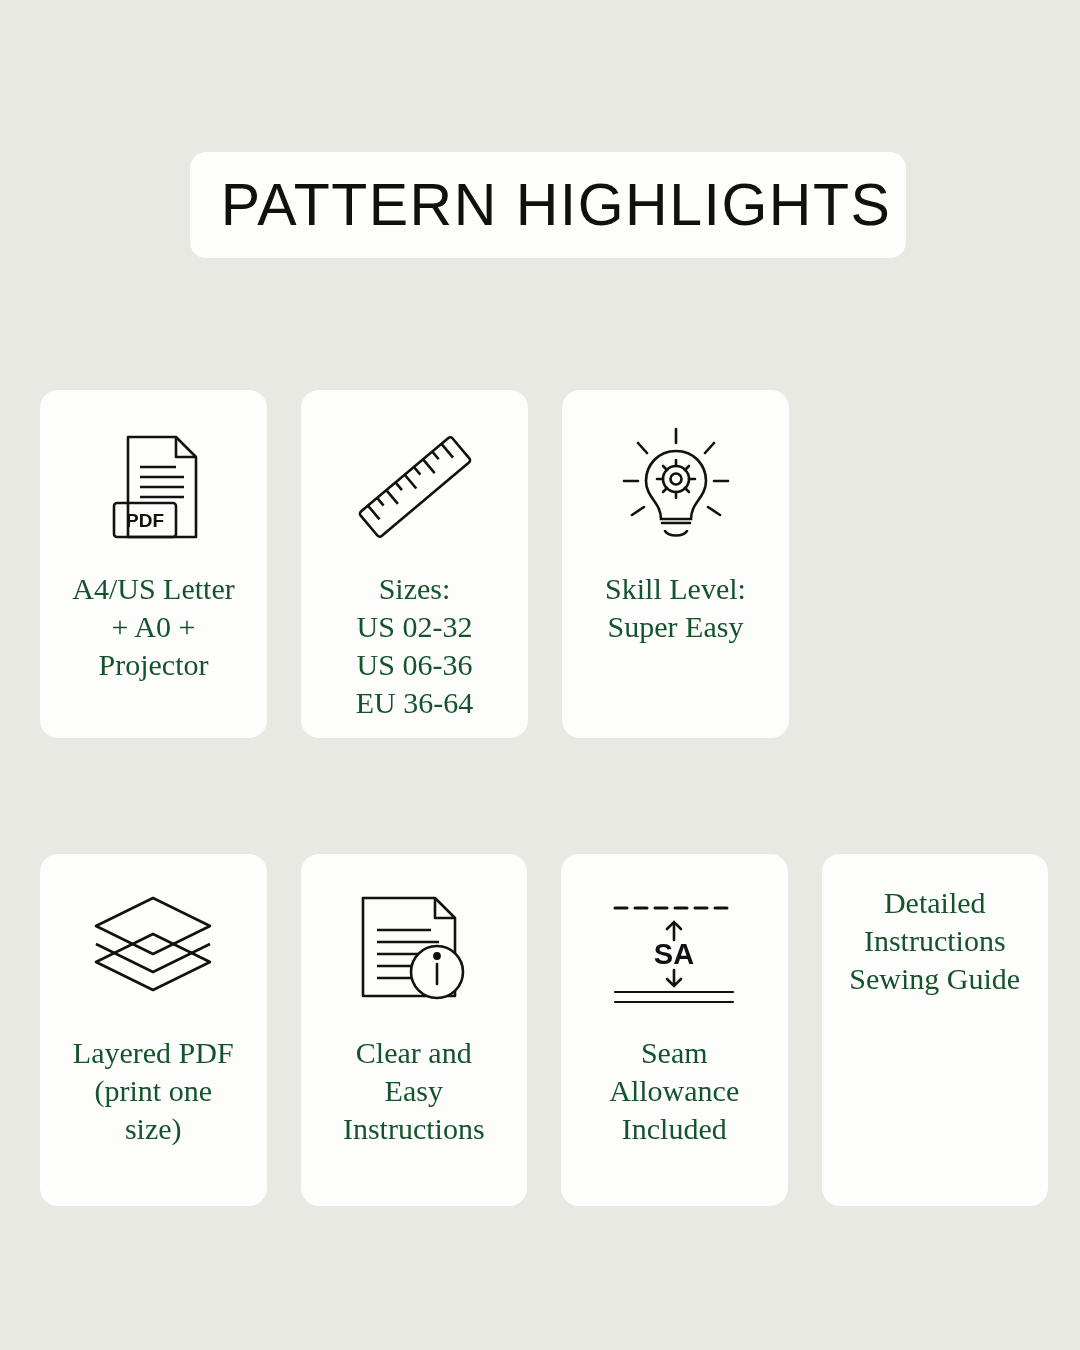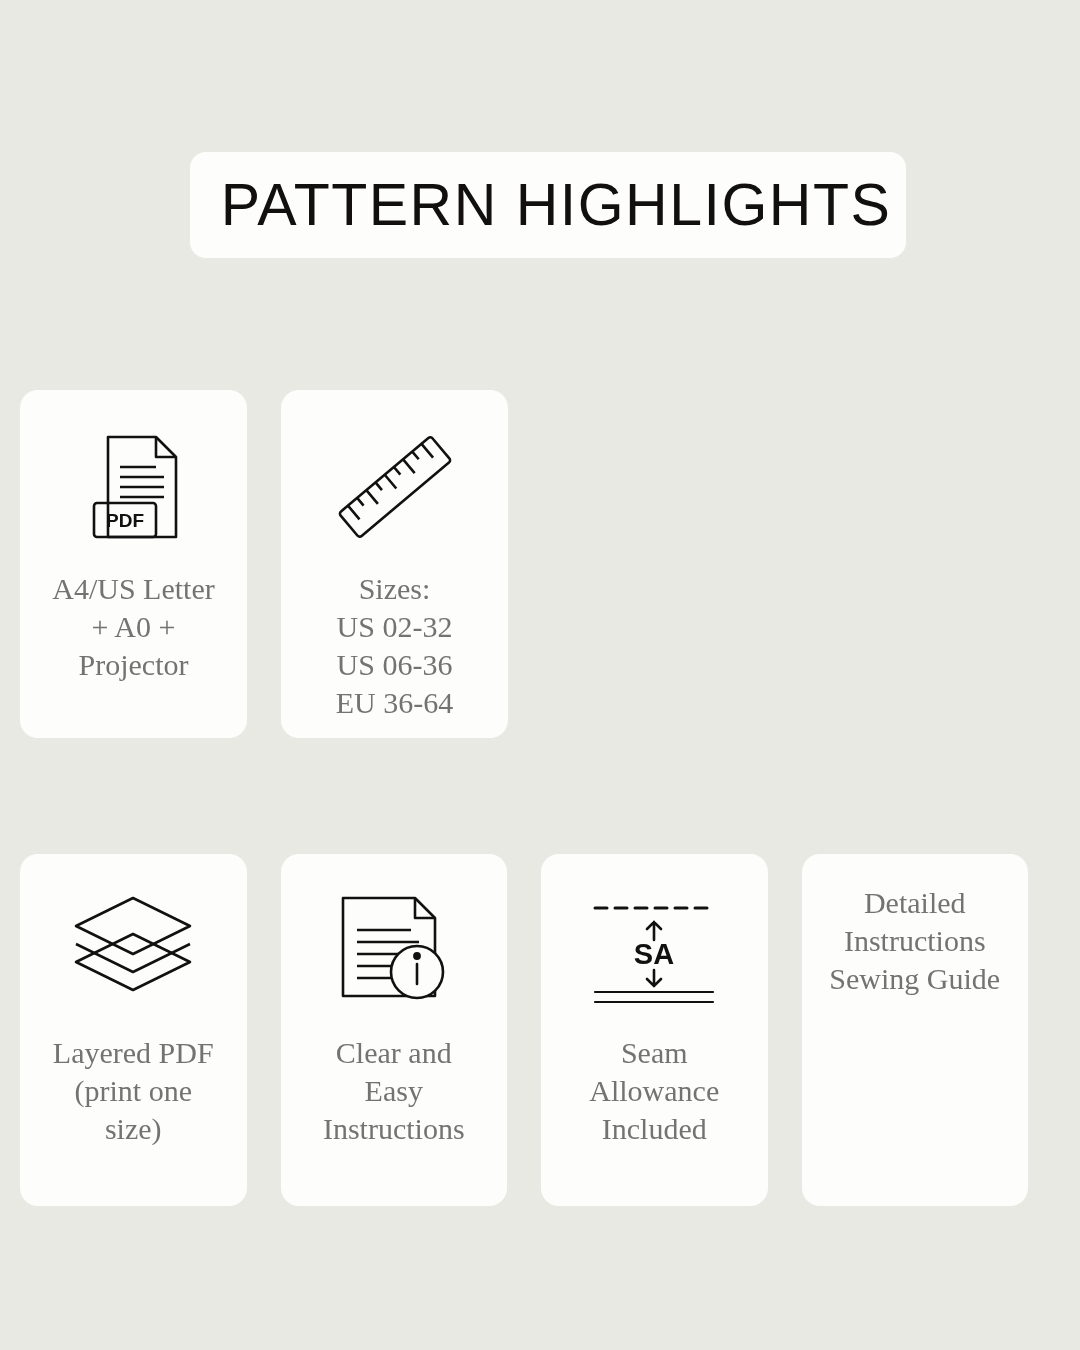--- a/index.html
+++ b/index.html
@@ -39,21 +39,21 @@
     font-size: 59px;
     letter-spacing: 1.5px;
     color: #12100e;
     font-weight: 400;
     white-space: nowrap;
   }
 
   
   .grid {
     position: absolute;
-    left: 20px;
+    left: 40px;
     top: 390px;
     width: 1008px;
     display: flex;
     flex-wrap: wrap;
     gap: 30px 34px;
   }
   .card {
     width: 227px;
     background: #fdfdfb;
     border-radius: 18px;
@@ -77,21 +77,21 @@
     height: 150px;
     display: flex;
     align-items: center;
     justify-content: center;
   }
   .label {
     margin-top: 8px;
     font-size: 30px;
     line-height: 1.27;
     text-align: center;
-    color: #737373;
+    color: #14532d;
     padding: 0 6px;
     white-space: pre-line;
   }
   svg { display: block; }
 </style>
 </head>
 <body>
 
 <div class="page">
 
@@ -126,20 +126,34 @@
               <path d="M14 44 V62 M26 44 V54 M38 44 V62 M50 44 V54 M62 44 V62 M74 44 V54 M86 44 V62 M98 44 V54 M110 44 V62"></path>
             </g>
           </svg>
         </div>
         <div class="label">Sizes:
 US 02-32
 US 06-36
 EU 36-64</div>
       </div>
 
+      <div class="card">
+        <div class="icon-wrap">
+          <svg width="124" height="124" viewBox="0 0 124 124" fill="none" stroke="#111" stroke-width="2.6" stroke-linecap="round">
+            <path d="M62 4 V18 M24 18 L33 28 M100 18 L91 28 M10 56 H24 M100 56 H114 M18 90 L30 82 M106 90 L94 82"></path>
+            <path d="M62 26 C44 26 32 40 32 56 C32 68 40 74 44 82 C46 86 47 90 47 94 H77 C77 90 78 86 80 82 C84 74 92 68 92 56 C92 40 80 26 62 26 Z"></path>
+            <path d="M48 98 H76 M51 106 C55 112 69 112 73 106"></path>
+            <circle cx="62" cy="54" r="13"></circle>
+            <circle cx="62" cy="54" r="5.5"></circle>
+            <path d="M62 41 V35 M62 73 V67 M49 54 H43 M81 54 H75 M53 45 L49 41 M71 63 L75 67 M53 63 L49 67 M71 45 L75 41"></path>
+          </svg>
+        </div>
+        <div class="label">Skill Level:
+Super Easy</div>
+      </div>
 
     </div>
 
     <div class="row row2">
 
       <div class="card">
         <div class="icon-wrap">
           <svg width="134" height="118" viewBox="0 0 134 118" fill="none" stroke="#111" stroke-width="2.6" stroke-linejoin="round">
             <path d="M67 6 L124 34 L67 62 L10 34 Z"></path>
             <path d="M67 42 L124 70 L67 98 L10 70 Z"></path>

